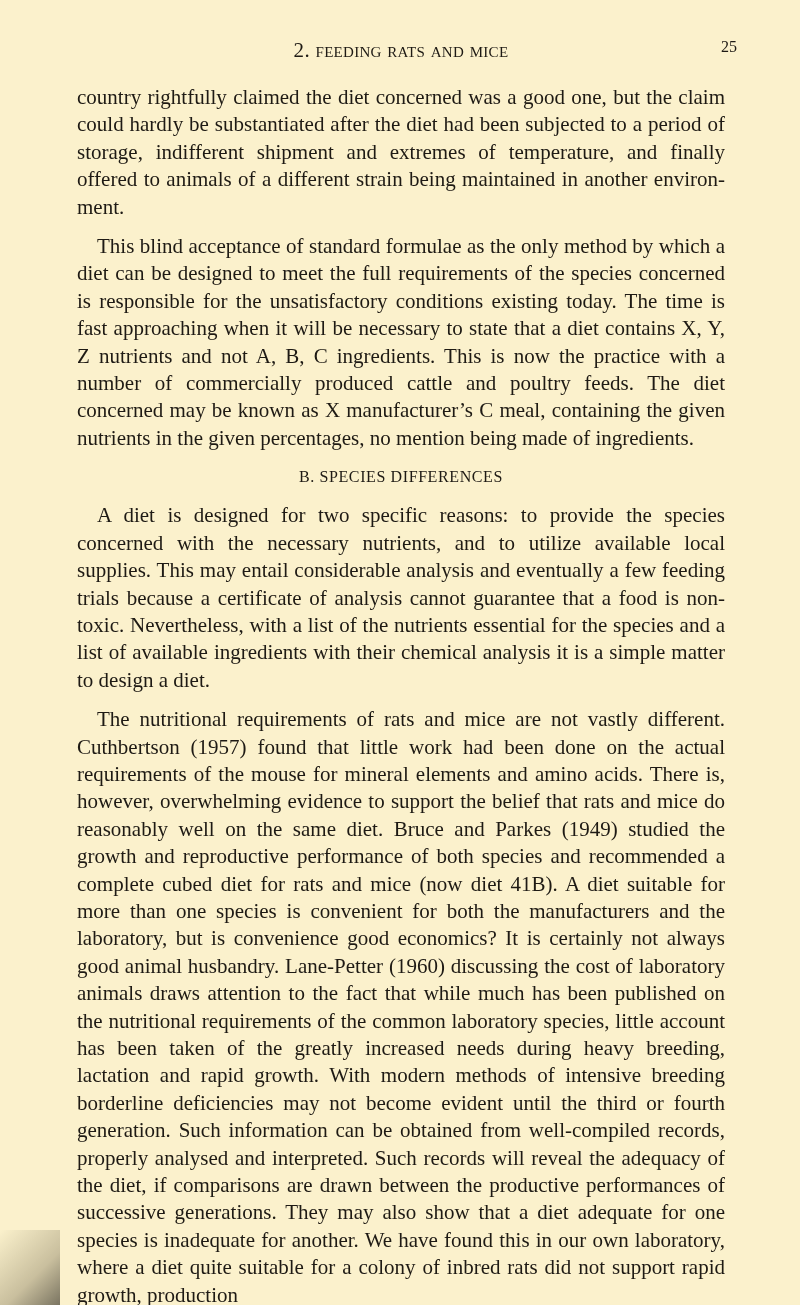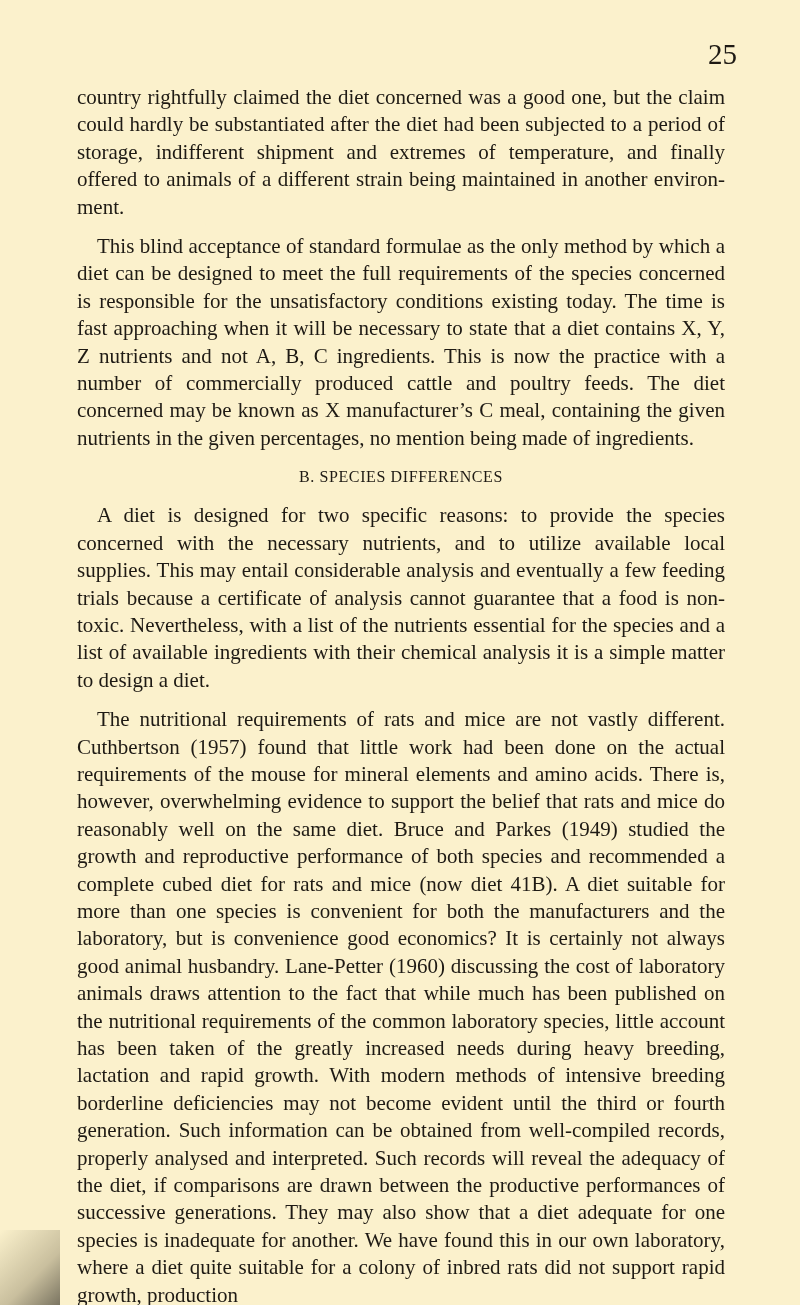--- a/index.html
+++ b/index.html
@@ -15,38 +15,39 @@
     background:linear-gradient(135deg, rgba(251,241,204,0) 0%, rgba(160,150,120,0.55) 60%, rgba(90,85,70,0.8) 100%);
   }
   .header {
     position:absolute; top:38px; left:65px; width:672px; height:28px;
     font-size:21px;
   }
   .header .title {
     position:absolute; left:0; right:0; text-align:center;
     font-variant:small-caps; letter-spacing:0.3px;
   }
-  .header .pageno { position:absolute; right:0; top:0; font-size:29px; }
+  .header .pageno { position:absolute; right:0; top:0; font-size:16px; }
   .body-text {
     position:absolute; top:72px; left:65px; width:672px;
     font-size:21px; line-height:27.4px; text-align:justify;
   }
   .para { margin:12px; text-indent:0; }
   .para.indent { text-indent:20px; }
   .section-heading {
     text-align:center; font-size:16px; letter-spacing:0.6px;
     margin:10px 0 4px 0; line-height:26px;
   }
 </style>
 </head>
 <body>
 
 <div class="page-edge"></div>
 
 <div class="header">
+  <span class="title">2. feeding rats and mice</span>
   <span class="pageno">25</span>
 </div>
 
 <div class="body-text">
   <p class="para">country rightfully claimed the diet concerned was a good one, but the claim could hardly be substantiated after the diet had been subjected to a period of storage, indifferent shipment and extremes of temperature, and finally offered to animals of a different strain being maintained in another environ­ment.</p>
   <p class="para indent">This blind acceptance of standard formulae as the only method by which a diet can be designed to meet the full requirements of the species concerned is responsible for the unsatisfactory conditions existing today. The time is fast approaching when it will be necessary to state that a diet contains X, Y, Z nutrients and not A, B, C ingredients. This is now the practice with a number of commercially produced cattle and poultry feeds. The diet concerned may be known as X manufacturer’s C meal, containing the given nutrients in the given percentages, no mention being made of ingredients.</p>
   <div class="section-heading">B. SPECIES DIFFERENCES</div>
   <p class="para indent">A diet is designed for two specific reasons: to provide the species concerned with the necessary nutrients, and to utilize available local supplies. This may entail considerable analysis and eventually a few feeding trials because a certificate of analysis cannot guarantee that a food is non-toxic. Nevertheless, with a list of the nutrients essential for the species and a list of available ingredients with their chemical analysis it is a simple matter to design a diet.</p>
   <p class="para indent">The nutritional requirements of rats and mice are not vastly different. Cuthbertson (1957) found that little work had been done on the actual requirements of the mouse for mineral elements and amino acids. There is, however, overwhelming evidence to support the belief that rats and mice do reasonably well on the same diet. Bruce and Parkes (1949) studied the growth and reproductive performance of both species and recommended a complete cubed diet for rats and mice (now diet 41B). A diet suitable for more than one species is convenient for both the manufacturers and the laboratory, but is convenience good economics? It is certainly not always good animal hus­bandry. Lane-Petter (1960) discussing the cost of laboratory animals draws attention to the fact that while much has been published on the nutritional requirements of the common laboratory species, little account has been taken of the greatly increased needs during heavy breeding, lactation and rapid growth. With modern methods of intensive breeding borderline deficiencies may not become evident until the third or fourth generation. Such informa­tion can be obtained from well-compiled records, properly analysed and interpreted. Such records will reveal the adequacy of the diet, if comparisons are drawn between the productive performances of successive generations. They may also show that a diet adequate for one species is inadequate for another. We have found this in our own laboratory, where a diet quite suitable for a colony of inbred rats did not support rapid growth, production</p>
 </div>

